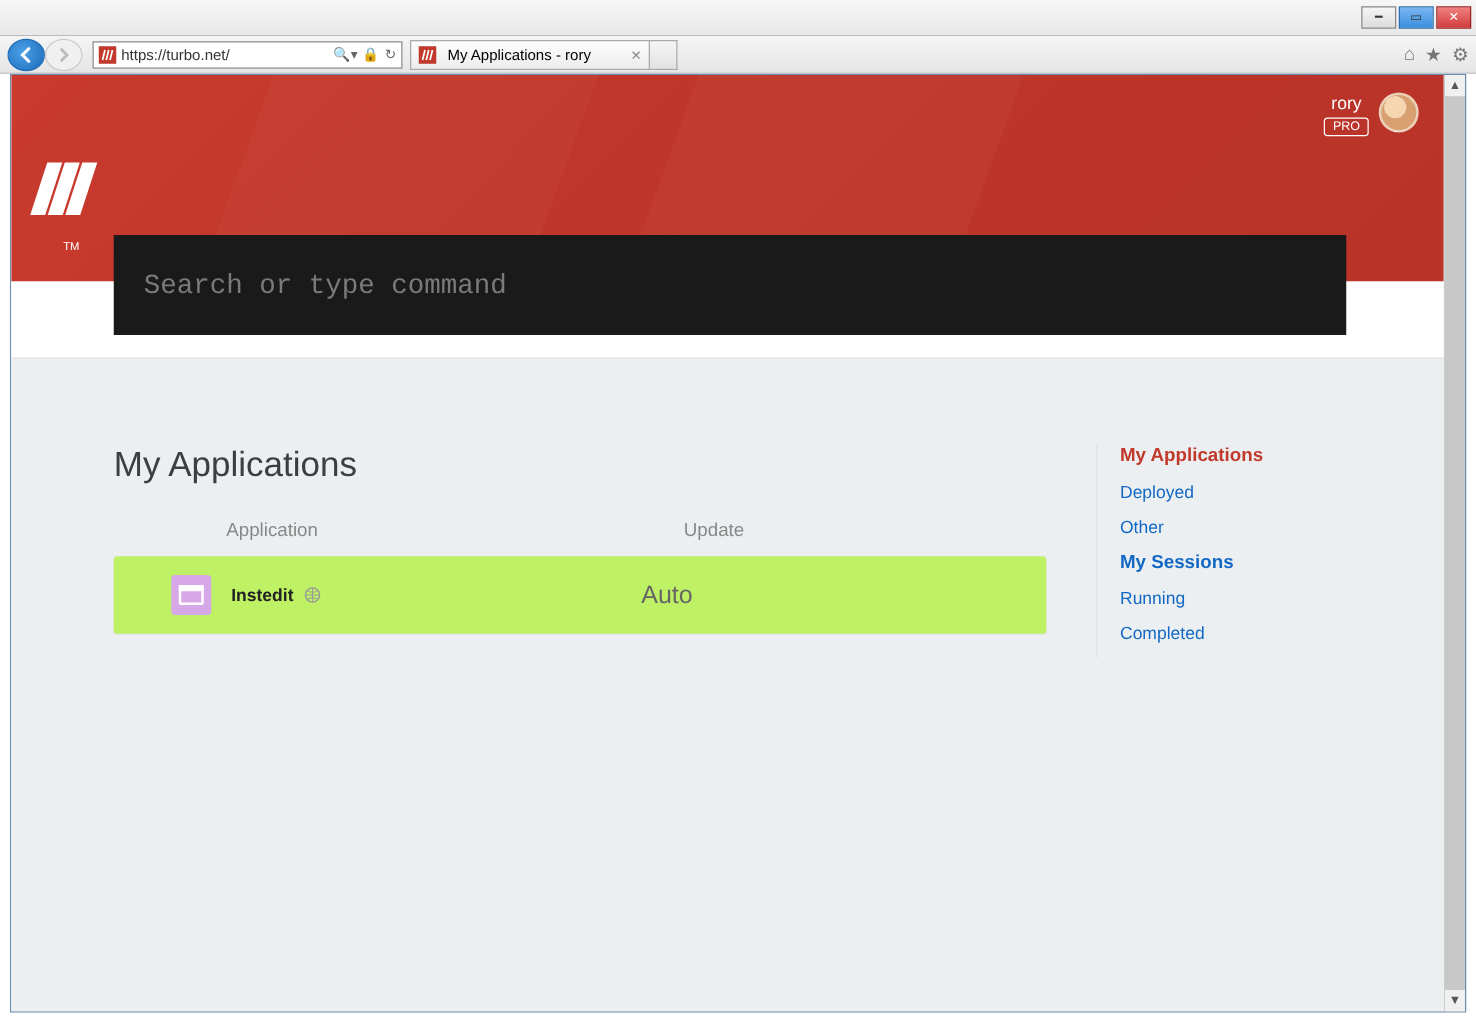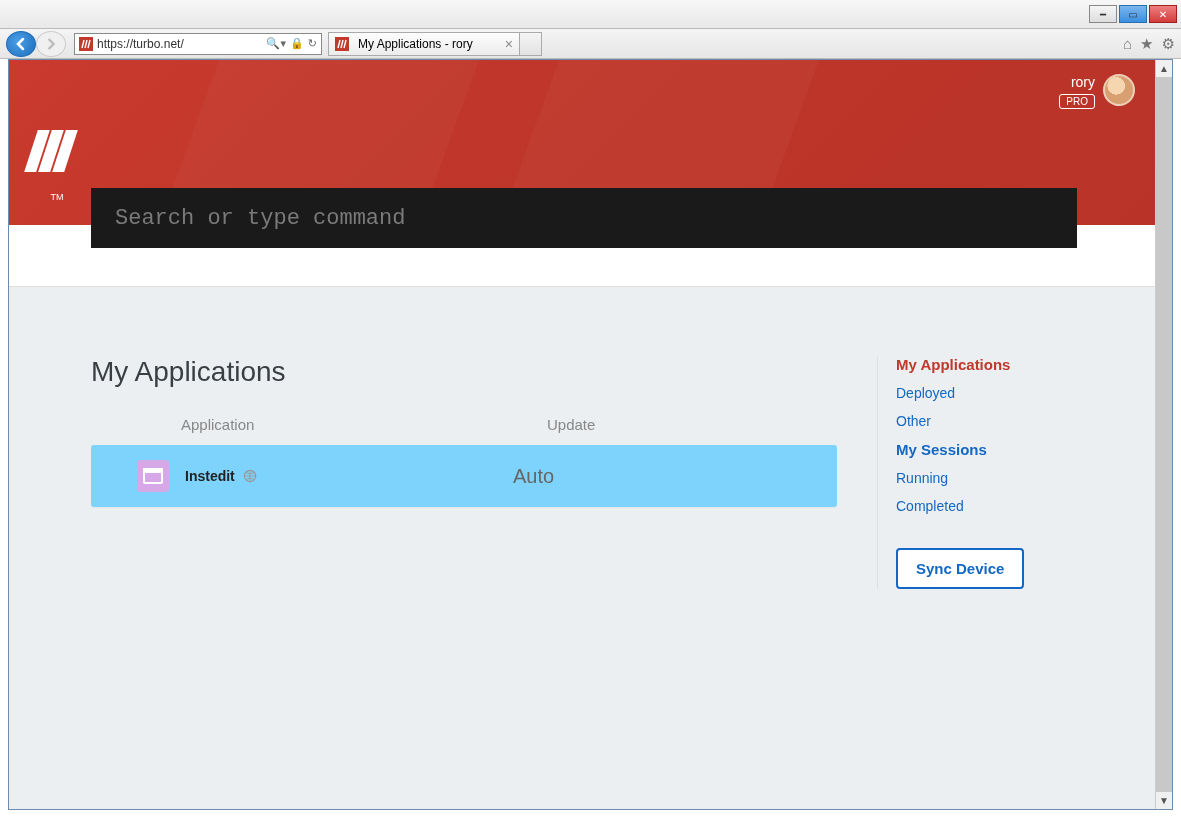--- a/index.html
+++ b/index.html
@@ -178,41 +178,41 @@
   margin-right: 2px;
 }
 .logo-tm { color:#fff; font-size:9px; margin-bottom:2px; margin-left:4px;}
 
 .user-block {
   position: absolute;
   right: 20px; top: 14px;
   display:flex; align-items:flex-start; gap:8px;
   color:#fff;
 }
-.user-text { text-align:right; }
+.user-text { text-align:center; }
 .user-name { font-size:14px; }
 .pro-badge {
   border:1px solid #fff;
   border-radius:3px;
   font-size:10px;
   padding:1px 6px;
   margin-top:4px;
   display:inline-block;
 }
 .avatar {
   width:32px; height:32px;
   border-radius:50%;
   background: radial-gradient(circle at 40% 35%, #f5d6b0 0 35%, #d8a070 36% 100%);
   border:2px solid rgba(255,255,255,0.5);
 }
 
 .search-wrap {
   position: absolute;
   left: 82px; right: 78px; top: 128px;
-  height: 60px;
+  height: 80px;
   background: #1a1a1a;
   display:flex; align-items:center;
   padding: 15px 24px;
 }
 .search-input {
   width:100%;
   background: transparent;
   border: none;
   outline: none;
   color: #888;
@@ -250,21 +250,21 @@
   margin-bottom:28px;
 }
 .table-head {
   display:flex;
   padding: 0 0 12px 90px;
   color:#888; font-size:15px;
 }
 .th-app { width: 366px; }
 .th-update { flex:1; }
 .app-row {
-  background:#7dd3fc;
+  background:#bef264;
   border-radius:3px;
   height:62px;
   display:flex;
   align-items:center;
   padding: 0 20px 0 46px;
   box-shadow: 0 1px 1px rgba(0,0,0,0.04);
 }
 .app-icon {
   width:32px; height:32px;
   background:#d6a8e8;
@@ -399,21 +399,20 @@
         </div>
       </div>
 
       <div class="side-col">
         <div class="side-heading active">My Applications</div>
         <div class="side-link">Deployed</div>
         <div class="side-link">Other</div>
         <div class="side-heading blue">My Sessions</div>
         <div class="side-link">Running</div>
         <div class="side-link">Completed</div>
-        <button class="sync-btn">Sync Device</button>
       </div>
     </div>
 
   </div>
   <div class="vscrollbar">
     <div class="scroll-arrow">▲</div>
     <div class="scroll-thumb"></div>
     <div class="scroll-arrow">▼</div>
   </div>
 </div>

